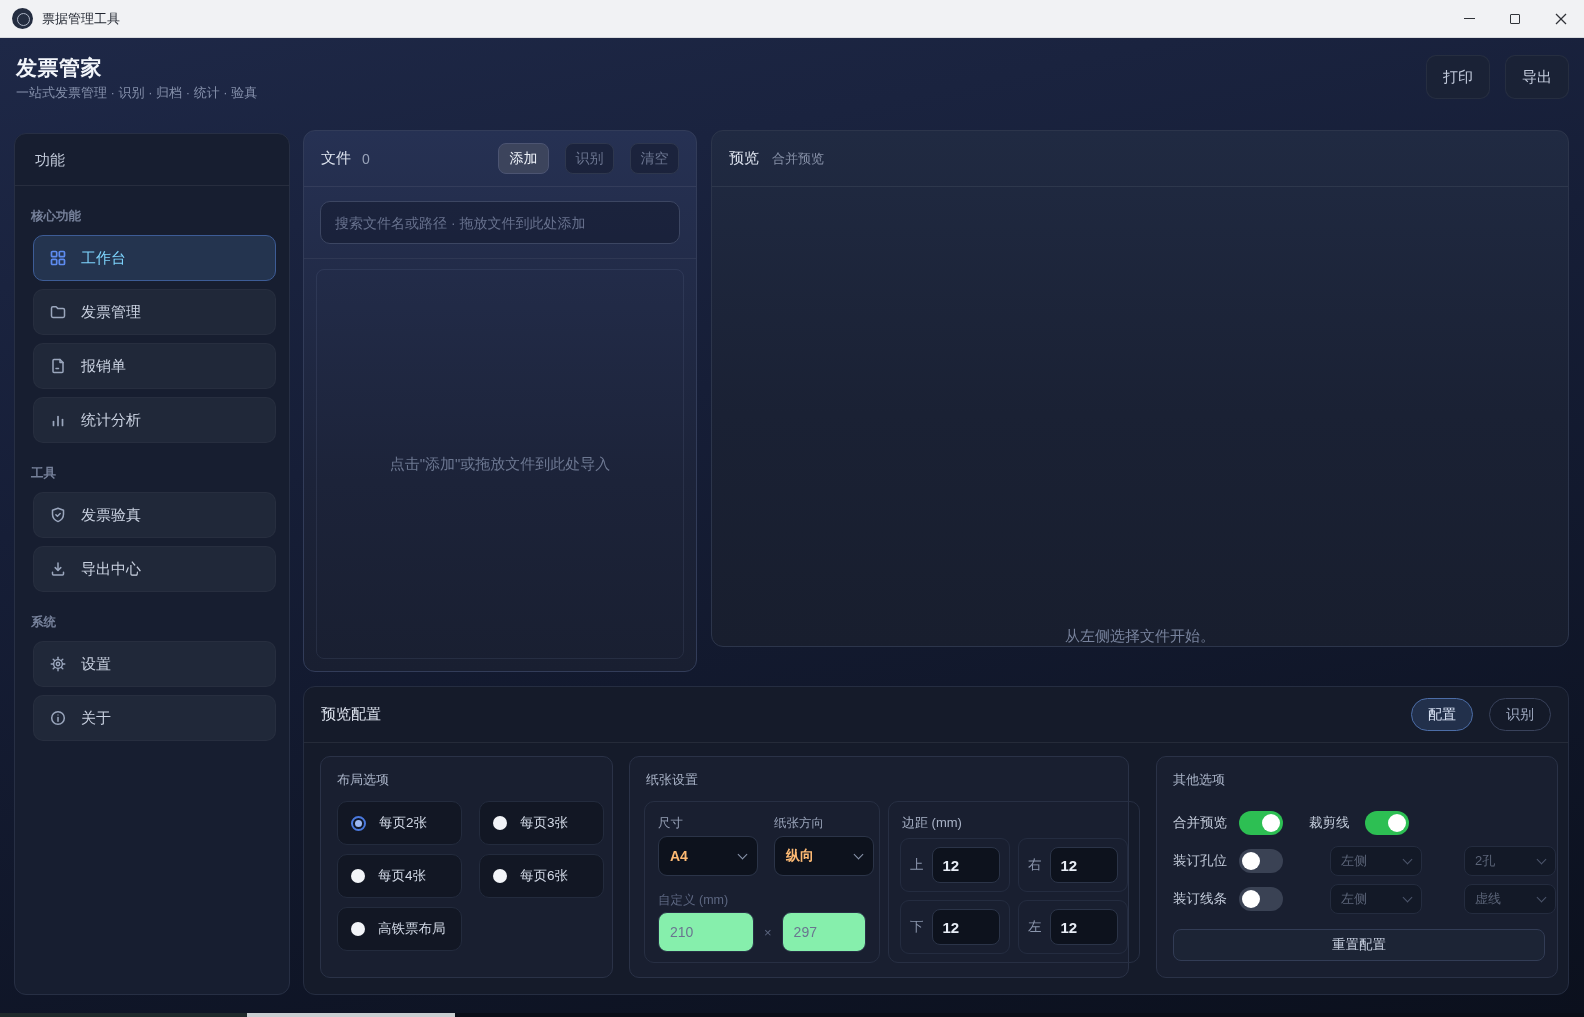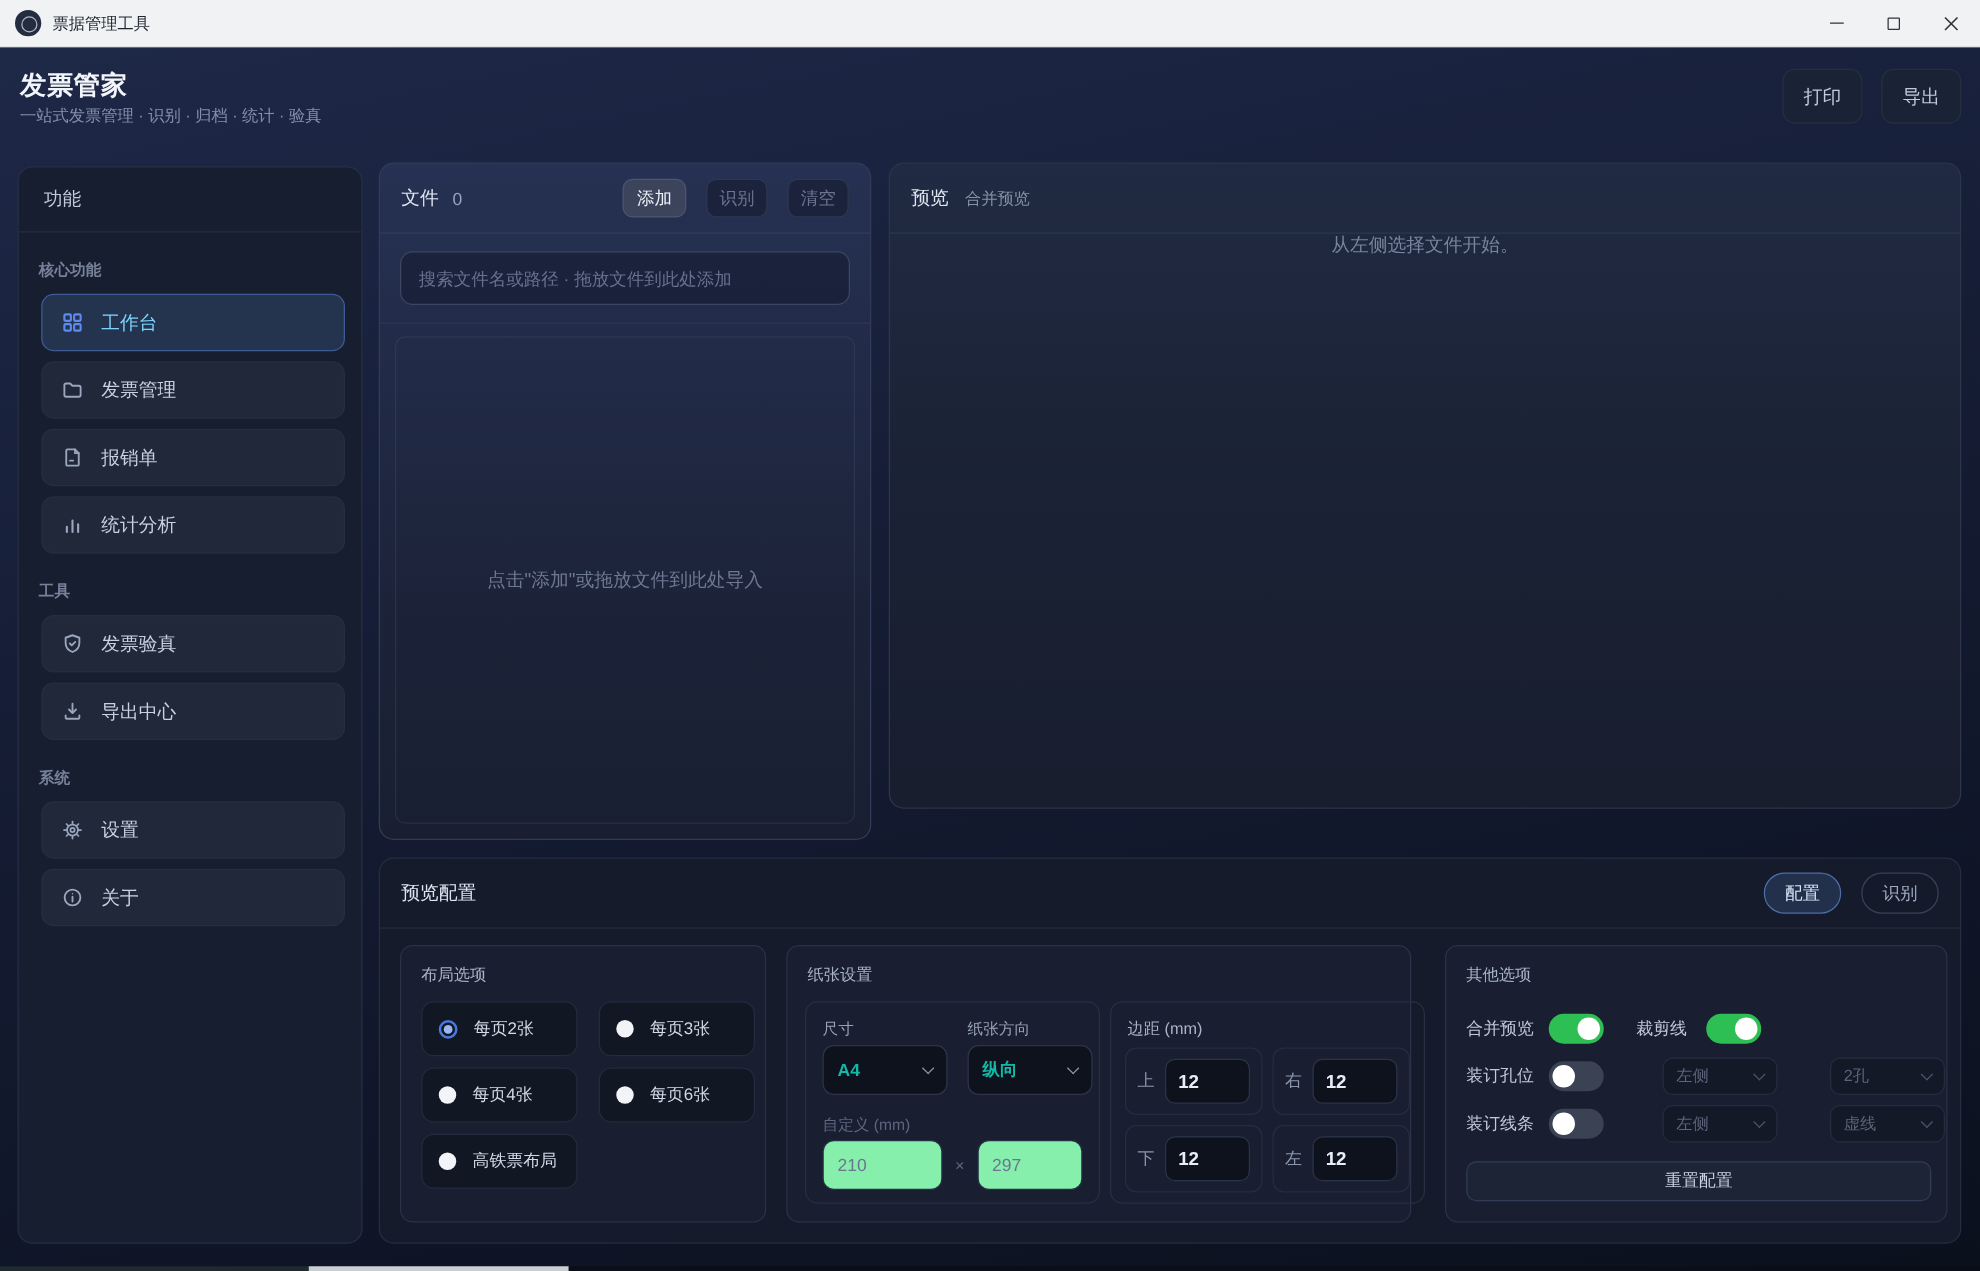--- a/index.html
+++ b/index.html
@@ -65,21 +65,21 @@
   .search-input::placeholder { color:#67718d; }
   .dropzone { flex:1; margin:10px 12px 12px; border:1px solid rgba(130,145,185,.13); border-radius:8px;
               display:flex; align-items:center; justify-content:center; }
   .dz-text { font-size:15px; color:#6d7892; }
 
   
   .preview-panel { position:absolute; left:711px; top:92px; width:858px; height:517px; border-radius:12px;
                    background:linear-gradient(180deg,#202a42 0%,#1a2134 55%,#181e2e 100%);
                    border:1px solid #2c354b; display:flex; flex-direction:column; overflow:hidden; }
   .panel-subtitle { margin-left:13px; font-size:13px; color:#8791a8; }
-  .preview-body { flex:1; display:flex; align-items:flex-start; justify-content:center; font-size:15px; color:#78839d; }
+  .preview-body { flex:1; display:flex; align-items:flex-end; justify-content:center; font-size:15px; color:#78839d; }
 
   
   .config-panel { position:absolute; left:303px; top:648px; width:1266px; height:309px; border-radius:12px;
                   background:#151b2a; border:1px solid #252d41; display:flex; flex-direction:column; overflow:hidden; }
   .pill { height:33px; padding:0 16px; border-radius:17px; font-size:14px; }
   .pill.active { background:#22304b; border:1.5px solid #4c6da7; color:#dbe5f8; }
   .pill.plain  { background:#141a29; border:1px solid #39425b; color:#a0abc2; }
   .config-body { position:relative; flex:1; }
   .card { position:absolute; top:13px; bottom:16px; background:#191f30; border:1px solid #2a3247; border-radius:10px; }
   .card-title { position:absolute; left:16px; top:14px; font-size:13px; color:#aab4c8; }
@@ -95,21 +95,21 @@
   .radio.checked { width:15px; height:15px; background:#0f1626; border:2px solid #4a79dd; position:relative; }
   .radio.checked::after { content:""; position:absolute; left:2px; top:2px; width:7px; height:7px; border-radius:50%; background:#9cb8f2; }
 
   
   .subbox { position:absolute; top:44px; bottom:14px; border:1px solid #272f43; border-radius:10px; }
   .size-box { left:14px; width:236px; }
   .margins-box { left:258px; width:252px; }
   .fl-labels { position:absolute; left:13px; top:13px; display:flex; gap:16px; font-size:12.5px; color:#97a1b7; }
   .fl-labels span { width:100px; }
   .fselect { display:flex; align-items:center; justify-content:space-between; padding:0 11px; height:40px; width:100px;
-             background:#0d121d; border:1px solid #2b3448; border-radius:9px; color:#14b8a6; font-size:14px; font-weight:bold; }
+             background:#0d121d; border:1px solid #2b3448; border-radius:9px; color:#fdba74; font-size:14px; font-weight:bold; }
   .sel-row { position:absolute; left:13px; top:34px; display:flex; gap:16px; }
   .chev { width:7px; height:7px; border-right:1.6px solid #8b96ad; border-bottom:1.6px solid #8b96ad;
           transform:rotate(45deg); margin-top:-3px; flex:none; }
   .custom-label { position:absolute; left:13px; top:90px; font-size:12.5px; color:#5c6680; }
   .custom-row { position:absolute; left:13px; top:110px; display:flex; align-items:center; gap:10px; }
   .dim-input { width:96px; height:40px; background:#86efac; border:1px solid #262f44; border-radius:9px;
                color:#6a7590; font-size:14px; padding:0 11px; }
   .times { font-size:13px; color:#5c6680; }
   .m-title { position:absolute; left:13px; top:12px; font-size:13px; color:#aab4c8; }
   .m-grid { position:absolute; left:11px; right:11px; top:36px; display:grid; grid-template-columns:1fr 1fr; gap:8px; }

